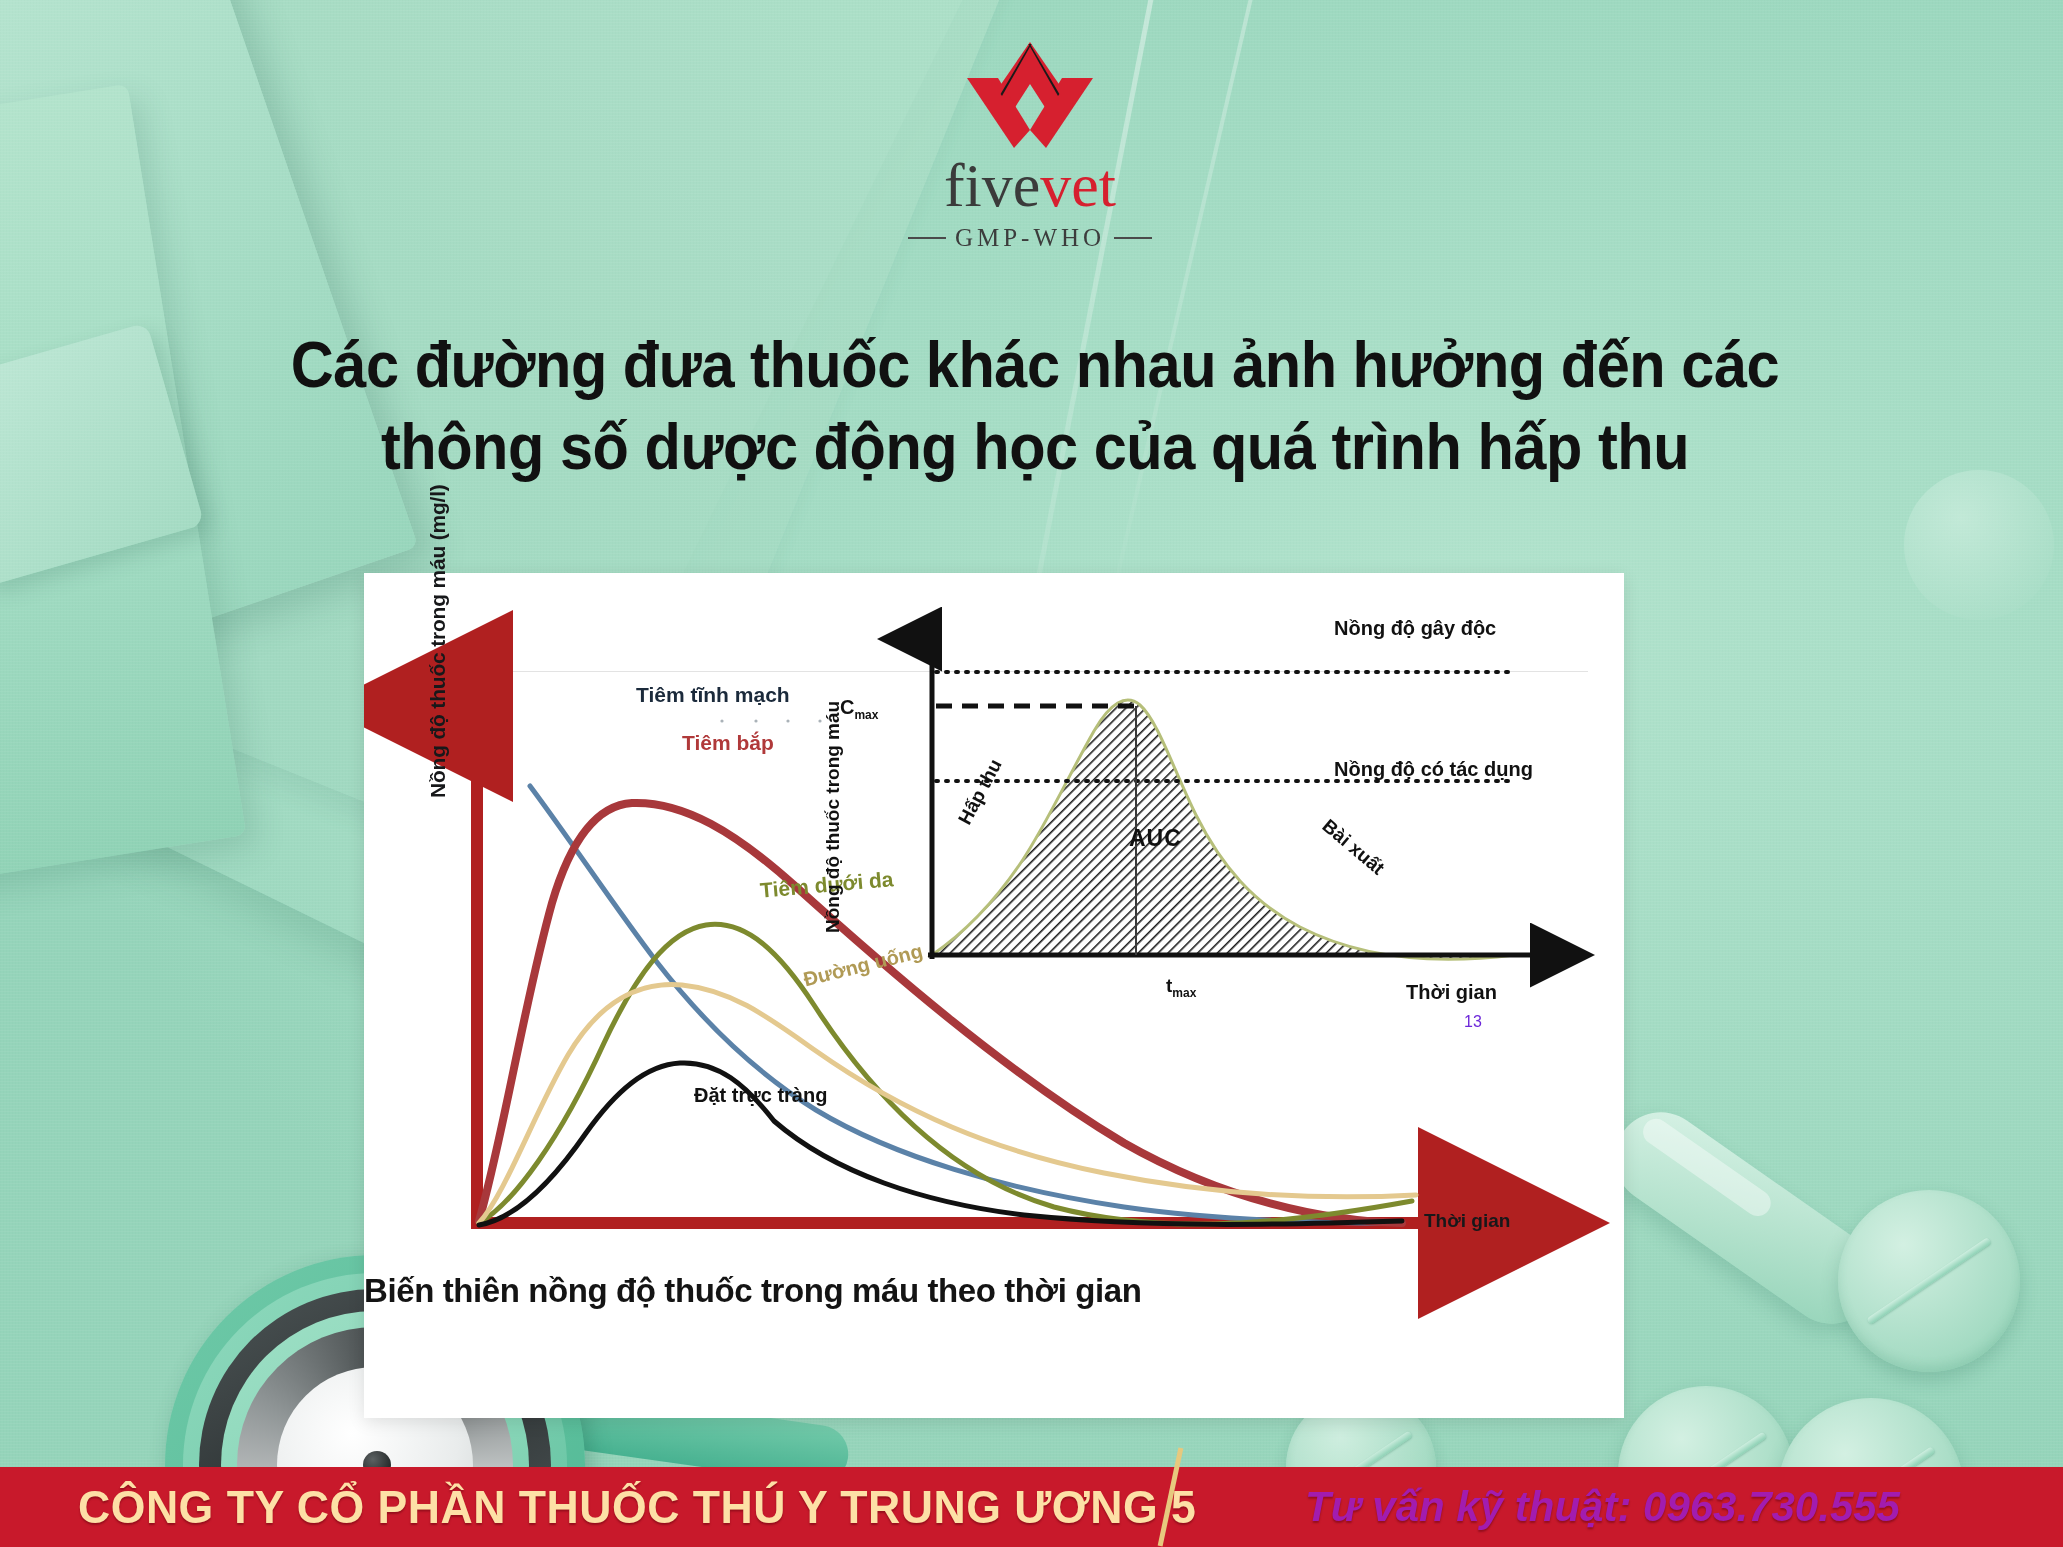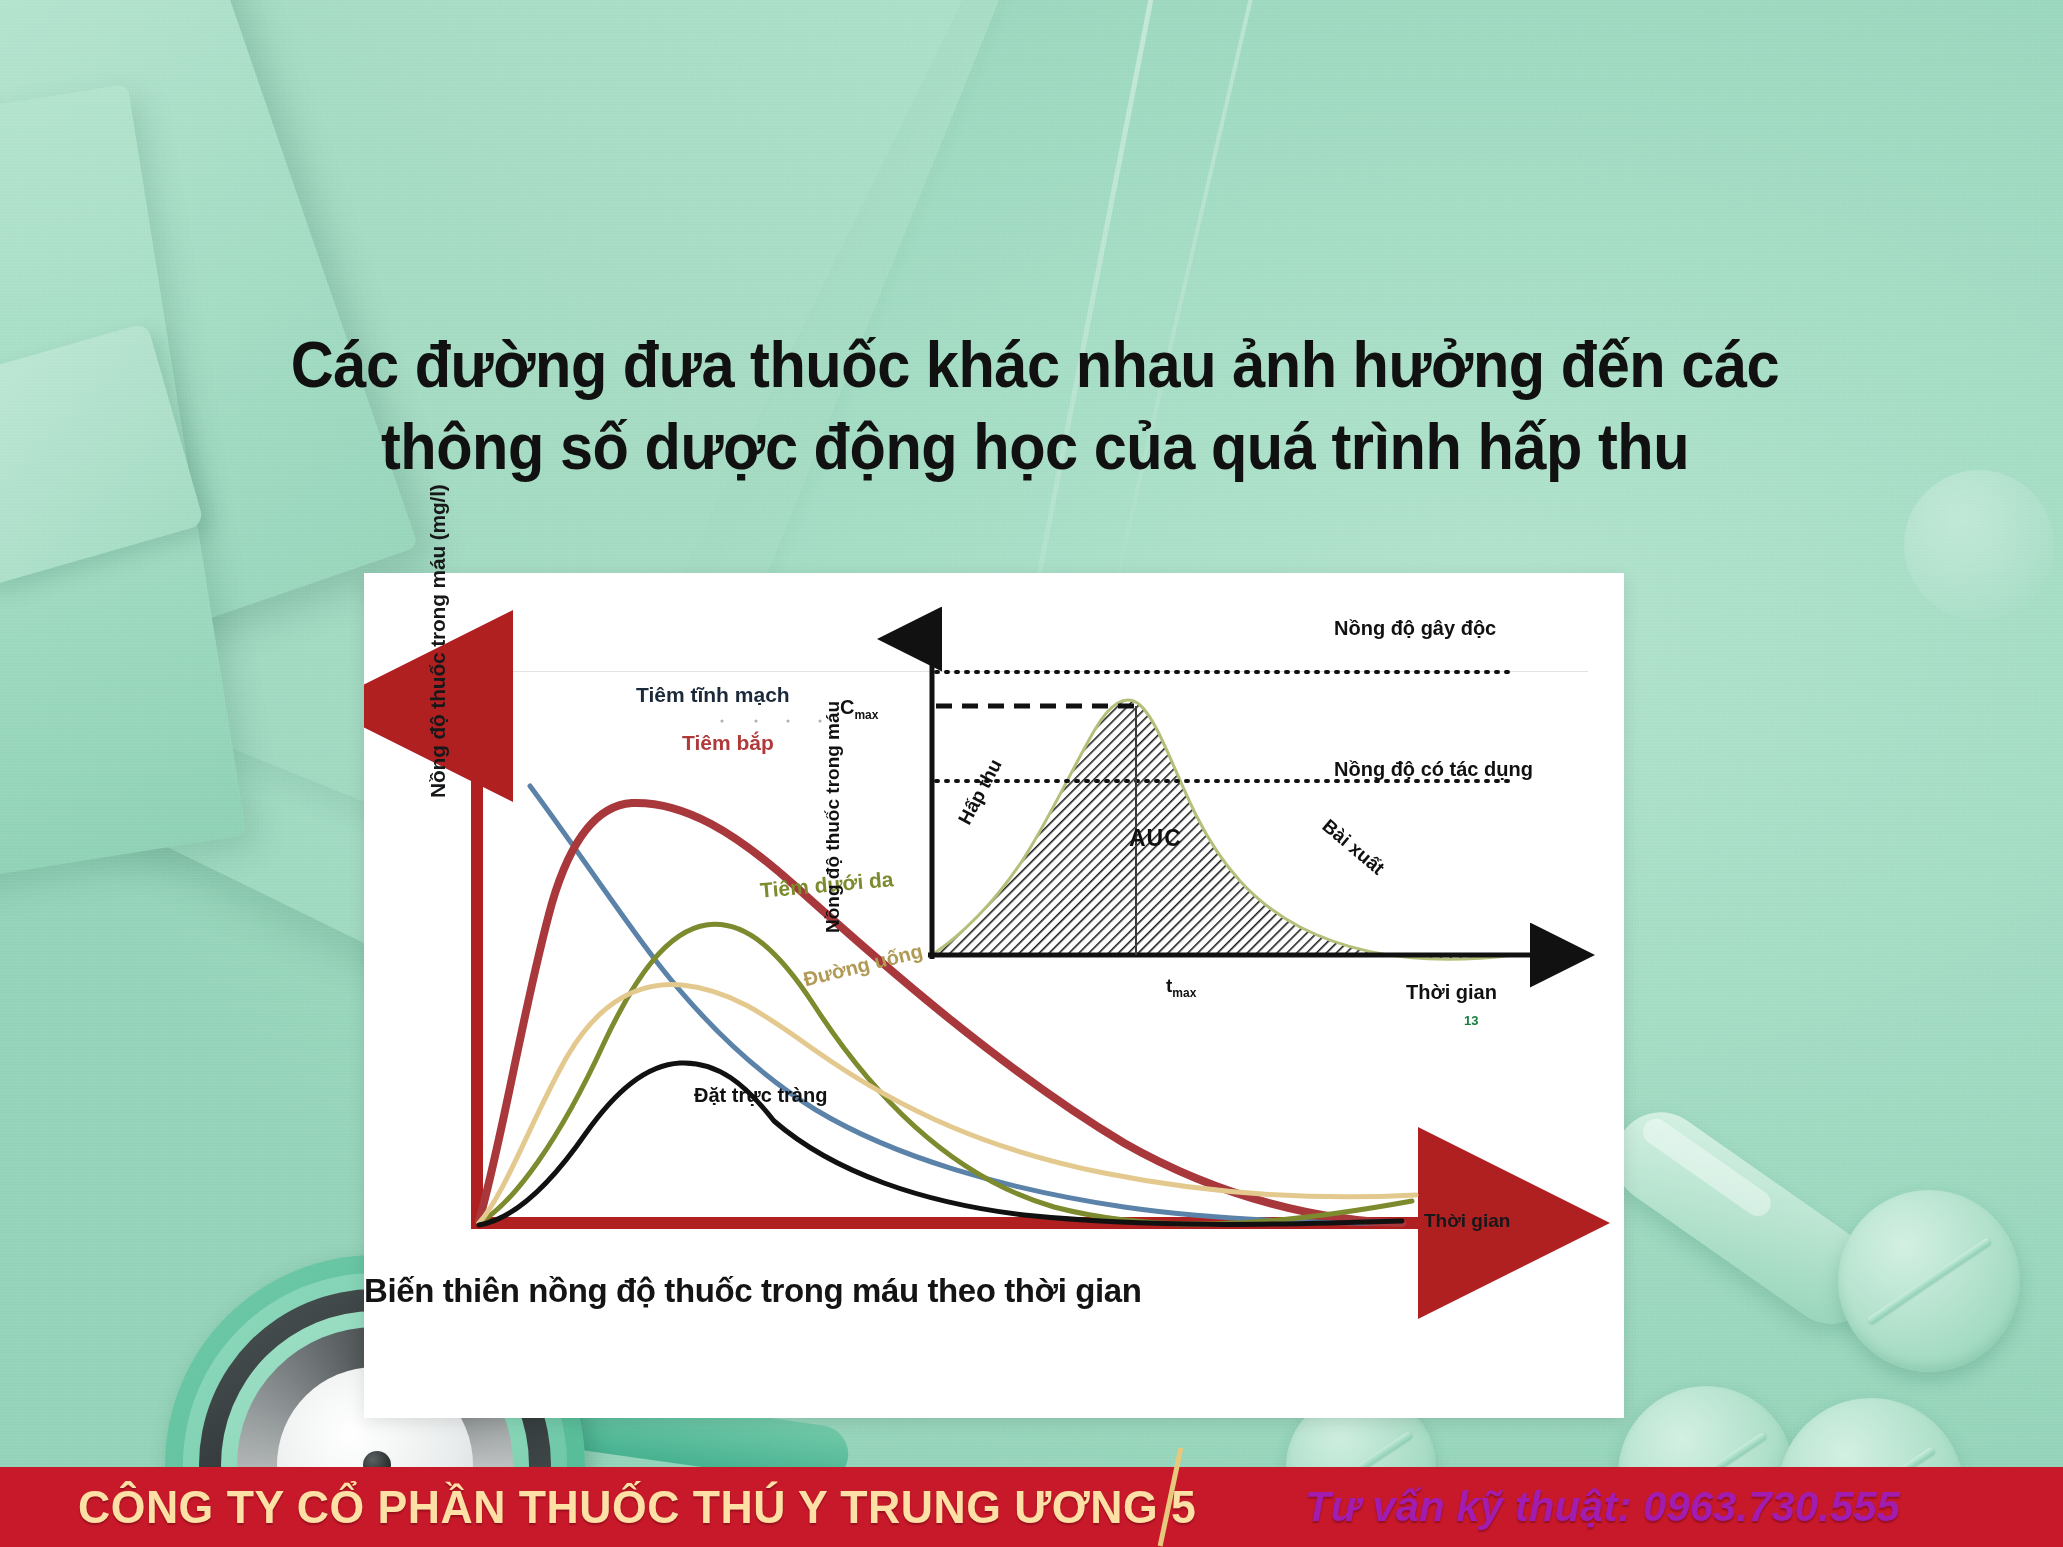--- a/index.html
+++ b/index.html
@@ -127,21 +127,21 @@
   .i-eff{left:520px;top:155px;font-size:20px;}
   .i-cmax{left:26px;top:93px;font-size:20px;}
   .i-cmax sub{font-size:12px;}
   .i-tmax{left:352px;top:372px;font-size:19px;}
   .i-tmax sub{font-size:12px;}
   .i-time{left:592px;top:378px;font-size:20px;}
   .i-auc{left:315px;top:222px;font-size:23px;letter-spacing:1px;}
   .i-hapthu{left:140px;top:215px;font-size:19px;transform:rotate(-62deg);transform-origin:left top;}
   .i-baixuat{left:518px;top:212px;font-size:19px;transform:rotate(40deg);transform-origin:left top;}
   .i-ylabel{left:8px;top:330px;font-size:19px;transform:rotate(-90deg);transform-origin:left top;}
-  .pagenum{position:absolute;left:650px;top:410px;font-size:13px;color:#15803d;font-weight:bold;}
+  .pagenum{position:absolute;left:650px;top:410px;font-size:16px;color:#6d28d9;font-weight:normal;}
 
   
   .banner{position:absolute;left:0;top:1467px;width:2063px;height:80px;background:#c8192b;}
   .banner-left{position:absolute;left:78px;top:1480px;width:1020px;
      font-size:46px;font-weight:bold;color:#fde0a6;letter-spacing:.5px;
      text-shadow:0 2px 2px rgba(90,0,10,.45);white-space:nowrap;transform:scaleX(.97);transform-origin:left top;}
   .banner-right{position:absolute;left:1305px;top:1483px;width:740px;
      font-size:42px;font-weight:bold;font-style:italic;color:#a21caf;
      text-shadow:0 2px 2px rgba(90,0,10,.45);white-space:nowrap;}
   .banner-div{position:absolute;left:1168px;top:1447px;width:5px;height:100px;background:#e7c97e;
@@ -173,20 +173,37 @@
   <div class="steth">
     <div class="ring r1"></div>
       <div class="ring r2"></div>
       <div class="ring r3"></div>
     <div class="ring r4"></div>
       <div class="ring r5"></div>
       <div class="ring r6"></div>
     <div class="stethdot"></div>
   </div>
 
+  <div class="logo">
+    <svg class="logo-mark" viewBox="0 0 200 110">
+      <path d="M100 2 L133 50 L118 72 L100 44 L82 72 L67 50 Z" fill="#d6202f"></path>
+      <path d="M37 38 L68 38 L100 90 L84 108 L37 38 Z" fill="#d6202f"></path>
+      <path d="M163 38 L132 38 L100 90 L116 108 L163 38 Z" fill="#d6202f"></path>
+      <path d="M100 4 L101.6 4 L72 56 L70.6 54 Z" fill="#1a1a1a"></path>
+      <path d="M100 4 L98.4 4 L128 56 L129.4 54 Z" fill="#1a1a1a"></path>
+    </svg>
+    <div class="logo-word">
+      <span class="five">five</span><span class="vet">vet</span>
+    </div>
+    <div class="logo-sub">
+      <span class="bar"></span>
+      <span class="txt">GMP-WHO</span>
+      <span class="bar"></span>
+    </div>
+  </div>
 
   <div class="title">
     <div>Các đường đưa thuốc khác nhau ảnh hưởng đến các</div>
     <div>thông số dược động học của quá trình hấp thu</div>
   </div>
 
   <div class="card">
     <div class="card-hairline"></div>
 
     <svg class="mainplot" viewBox="0 0 1260 845">

